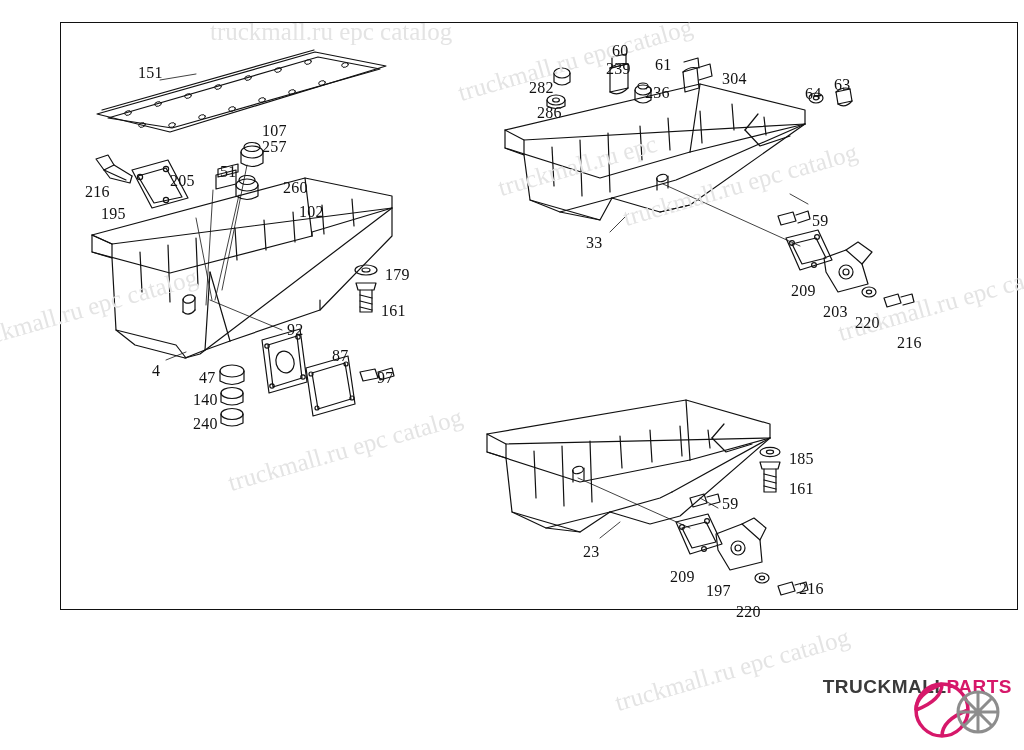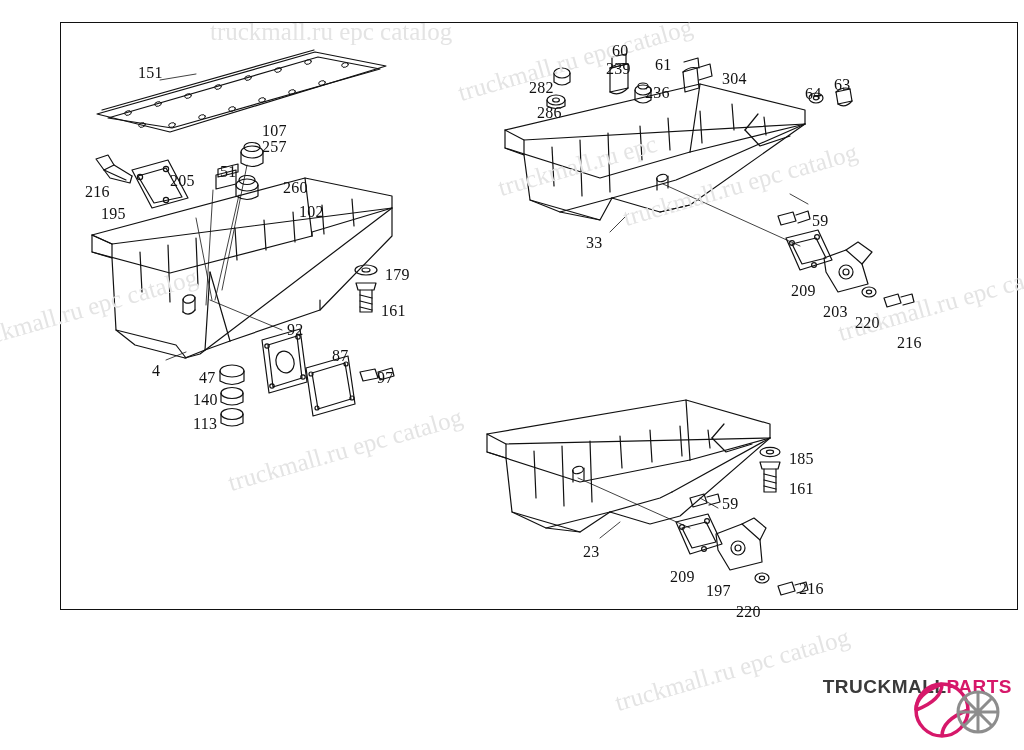--- a/index.html
+++ b/index.html
@@ -326,21 +326,21 @@
       <div class="label" style="left: 85px; top: 183px;">216</div>
       <div class="label" style="left: 101px; top: 205px;">195</div>
       <div class="label" style="left: 385px; top: 266px; text-align: right;">179</div>
       <div class="label" style="left: 381px; top: 302px;">161</div>
       <div class="label" style="left: 287px; top: 321px;">92</div>
       <div class="label" style="left: 332px; top: 347px;">87</div>
       <div class="label" style="left: 152px; top: 362px;">4</div>
       <div class="label" style="left: 377px; top: 369px;">97</div>
       <div class="label" style="left: 199px; top: 369px;">47</div>
       <div class="label" style="left: 193px; top: 391px;">140</div>
-      <div class="label" style="left: 193px; top: 415px;">113</div>
+      <div class="label" style="left: 193px; top: 415px;">240</div>
       <div class="label" style="left: 612px; top: 42px;">60</div>
       <div class="label" style="left: 606px; top: 60px;">239</div>
       <div class="label" style="left: 655px; top: 56px;">61</div>
       <div class="label" style="left: 645px; top: 84px;">236</div>
       <div class="label" style="left: 722px; top: 70px;">304</div>
       <div class="label" style="left: 529px; top: 79px;">282</div>
       <div class="label" style="left: 537px; top: 104px;">286</div>
       <div class="label" style="left: 805px; top: 85px;">64</div>
       <div class="label" style="left: 834px; top: 76px;">63</div>
       <div class="label" style="left: 586px; top: 234px;">33</div>

